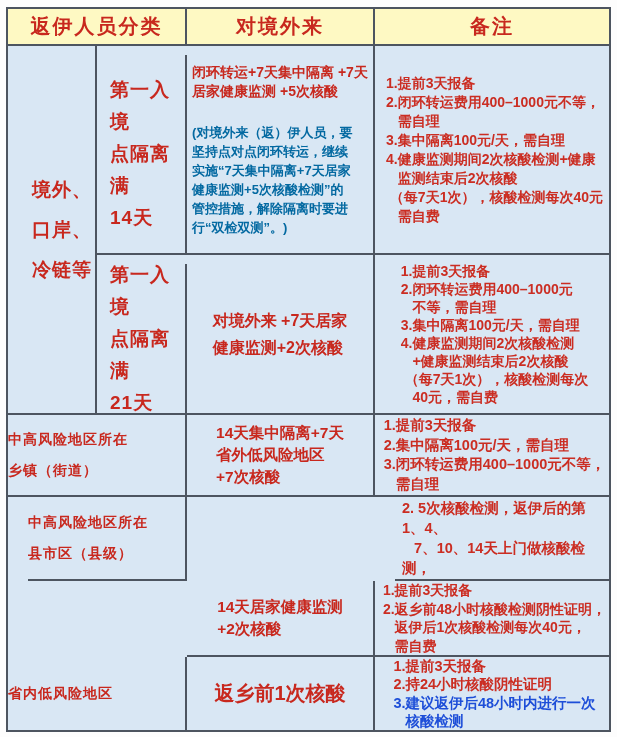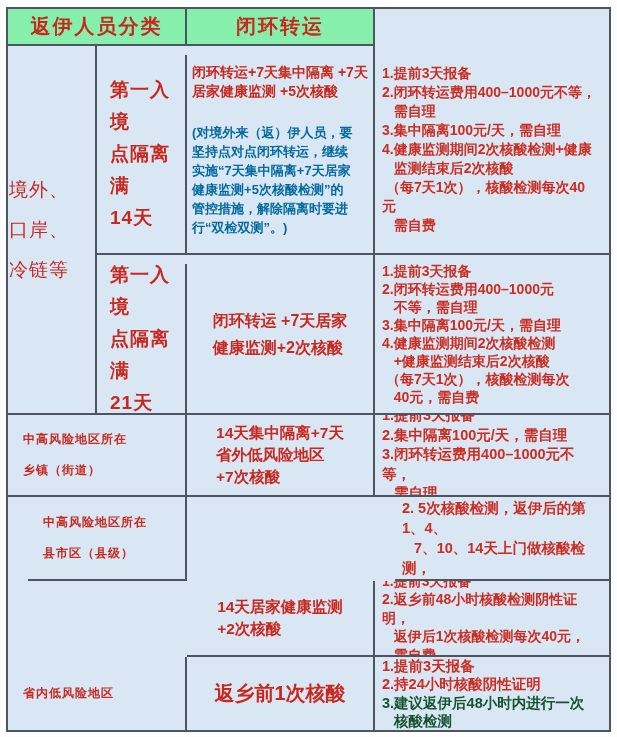--- a/index.html
+++ b/index.html
@@ -24,63 +24,66 @@
     border-bottom:2px solid #4d5560;
     display:flex; align-items:center;
     overflow:hidden;
     color:#c8281e;
   }
   .last-col { border-right:none; }
   .last-row { border-bottom:none; }
   .pre { white-space:pre-wrap; }
 
   
-  .hd { justify-content:center; font-weight:bold; font-size:20px; letter-spacing:2px; background:#86efac; }
+  .hd { justify-content:center; font-weight:bold; font-size:20px; letter-spacing:2px; background:#fef9c3; }
   .hd-cat  { grid-column:1 / 3; grid-row:1; }
   .hd-mea  { grid-column:3; grid-row:1; }
   .hd-rem  { grid-column:4; grid-row:1; }
 
   
-  .cat-main { grid-column:1; grid-row:2 / 4; padding-left:1px; font-weight:normal; font-size:19px; line-height:40px; letter-spacing:1px; }
+  .cat-main { grid-column:1; grid-row:2 / 4; padding-left:24px; font-weight:bold; font-size:19px; line-height:40px; letter-spacing:1px; }
   .cat-sub  { grid-column:2; padding-left:13px; font-weight:bold; font-size:19px; line-height:32px; letter-spacing:1px;margin-top:9px; }
-  .cat-wide { grid-column:1 / 3; padding-left:15px; font-weight:bold; font-size:12px; line-height:31px; letter-spacing:1px; }
+  .cat-wide { grid-column:1 / 3; font-weight:bold; font-size:14px; line-height:31px; letter-spacing:1px; }
 
   
   .mea { grid-column:3; justify-content:center; font-weight:bold; }
   .mea .inner { text-align:left; }
   .mea-1 { font-size:14px; line-height:19px; }
   .mea-1 .note { margin-top:22px; font-weight:600; font-size:13px; line-height:19px; color:#0369a1; }
   .mea-2 { font-size:16px; line-height:27px; }
   .mea-mid { font-size:15.5px; line-height:22px; }
   .mea-last { font-size:20px; }
 
   
-  .rem { grid-column:4; padding-left:7px; padding-right:12px; font-weight:600; color:#cb2d22; }
+  .rem { grid-column:4; padding-left:7px; padding-right:2px; font-weight:600; color:#cb2d22;justify-content:center; }
   .rem-1 { font-size:14px;   line-height:19px; }
   .rem-2 { font-size:14px;   line-height:18px; }
   .rem-3 { font-size:14.5px; line-height:19.5px; }
   .rem-4 { font-size:14.5px; line-height:20px; }
   .rem-5 { font-size:14px;   line-height:18.5px; }
   .rem-6 { font-size:14.5px; line-height:18.5px; }
-  .blue { color:#14532d; display:block; }
+  .blue { color:#1d4ed8; display:block; }
 
   .row2 { grid-row:2; } .row3 { grid-row:3; } .row4 { grid-row:4; }
   .row5 { grid-row:5;margin-left:20px; } .row6 { grid-row:6; } .row7 { grid-row:7; }
 </style>
 </head>
 <body>
 
 <div class="page">
   <div class="tbl">
 
     <div class="c hd hd-cat">
       <span class="pre">返伊人员分类</span>
     </div>
     <div class="c hd hd-mea">
-      <span class="pre">闭环转运</span>
+      <span class="pre">对境外来</span>
+    </div>
+    <div class="c hd hd-rem last-col">
+      <span class="pre">备注</span>
     </div>
 
     <div class="c cat-main">
       <span class="pre">境外、
 口岸、
 冷链等</span>
     </div>
 
     <div class="c cat-sub row2">
       <span class="pre">第一入境
@@ -109,21 +112,21 @@
  （每7天1次），核酸检测每次40元
    需自费</span>
     </div>
 
     <div class="c cat-sub row3">
       <span class="pre">第一入境
 点隔离满
 21天</span>
     </div>
     <div class="c mea mea-2 row3">
-      <div class="inner pre">闭环转运 +7天居家
+      <div class="inner pre">对境外来 +7天居家
 健康监测+2次核酸</div>
     </div>
     <div class="c rem rem-2 row3 last-col">
       <span class="pre">1.提前3天报备
 2.闭环转运费用400–1000元
    不等，需自理
 3.集中隔离100元/天，需自理
 4.健康监测期间2次核酸检测
    +健康监测结束后2次核酸
  （每7天1次），核酸检测每次

